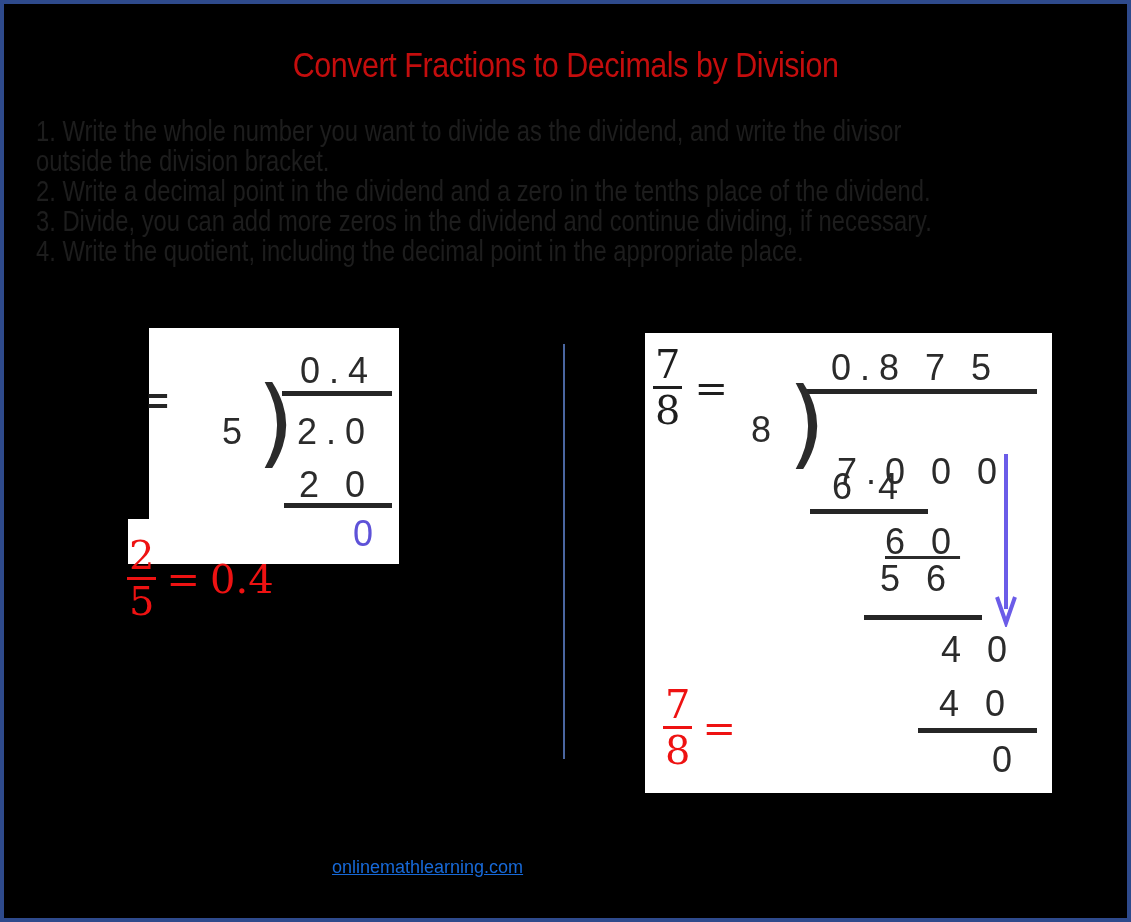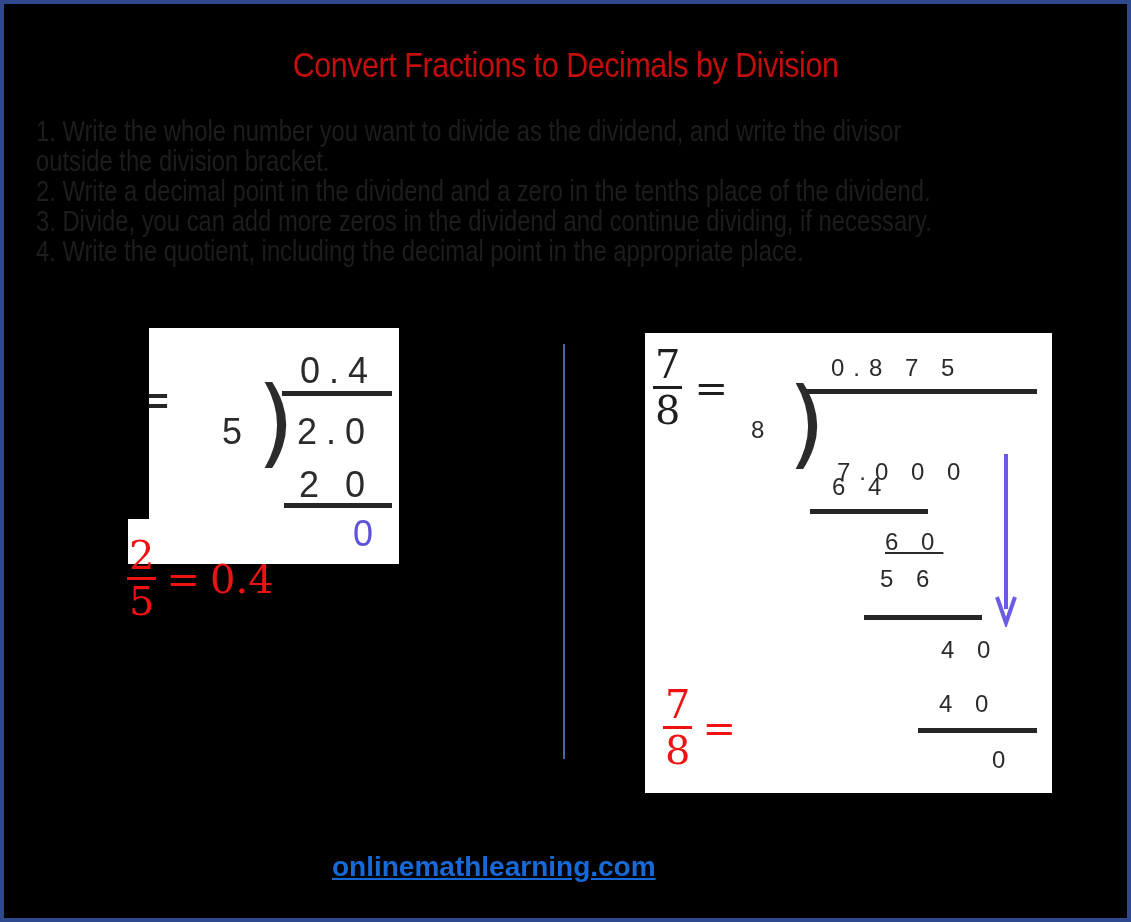--- a/index.html
+++ b/index.html
@@ -33,21 +33,21 @@
     font-size:29px; line-height:30px;
     white-space:nowrap;
   }
   .card { position:absolute; background:#ffffff; }
   .left-card  { left:149px; top:328px; width:250px; height:236px; }
   .right-card { left:645px; top:333px; width:407px; height:460px; }
   .notch { position:absolute; left:128px; top:519px; width:21px; height:45px; background:#ffffff; z-index:1; }
   .digit-row {
     position:absolute;
     font-family:"Liberation Sans", sans-serif;
-    font-size:24px; line-height:38px;
+    font-size:36px; line-height:38px;
     letter-spacing:9px; word-spacing:-2px;
     color:#2b2b2b;
     white-space:pre;
   }
   .left-card .digit-row { font-size:36px; line-height:36px; }
   .violet { color:#5e52d8; }
   .rule { position:absolute; height:5px; background:#262626; }
   .bracket {
     position:absolute;
     font-family:"DejaVu Sans", sans-serif;
@@ -70,24 +70,23 @@
   .frac-eq .eq, .frac-eq .val { font-size:40px; line-height:44px; }
   .red { color:#ee1212; }
   .black-frac { color:#1e1e1e; }
   .left-result { left:127px; top:534px; z-index:2; }
   .right-result { left:18px; top:350px; }
   .black-frac-group { left:8px; top:10px; gap:12px; }
   .divider { position:absolute; left:563px; top:344px; width:2px; height:415px; background:#4a66a0; }
   .arrow-svg { position:absolute; left:350px; top:118px; }
   .footer-link {
     position:absolute; left:332px; top:852px;
-    color:#1769d8; font-size:28px; line-height:30px;
+    color:#1769d8; font-size:18px; line-height:30px;
     text-decoration:underline;
     cursor:pointer;
-    font-weight:bold;
   }
 </style>
 </head>
 <body>
 
 <div class="canvas">
   <div class="frame"></div>
 
   <div class="title">
     <span>Convert Fractions to Decimals by Division</span>

